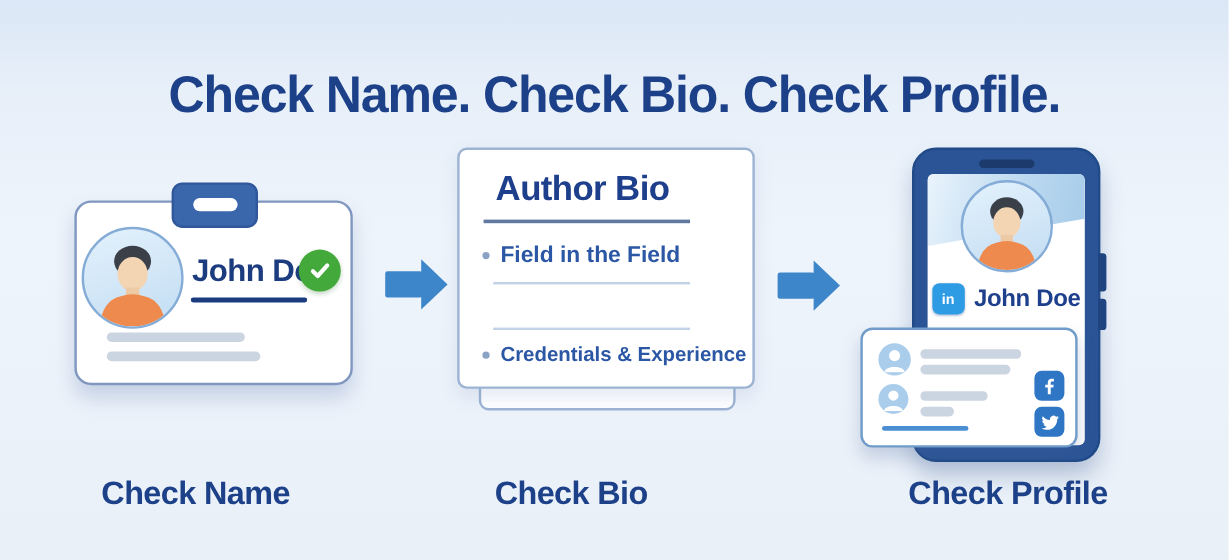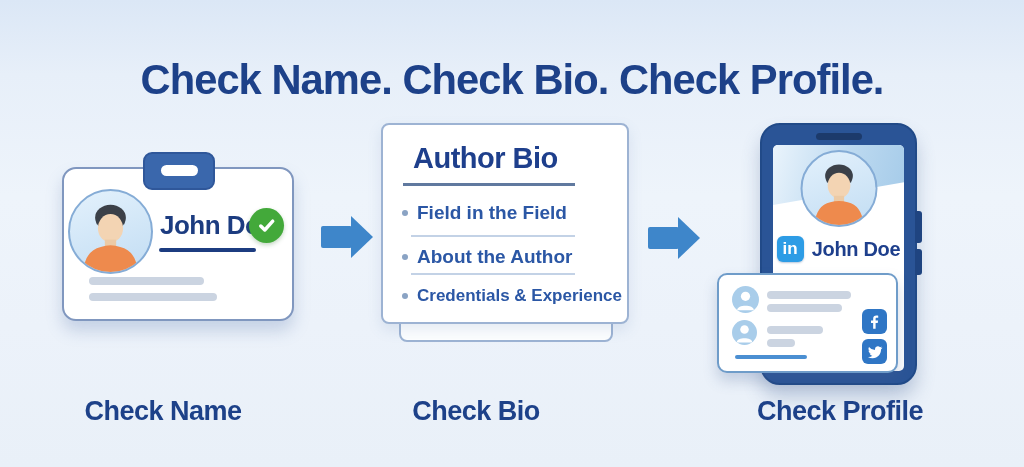--- a/index.html
+++ b/index.html
@@ -88,21 +88,21 @@
   }
   .phone-banner {
     position:absolute; top:0; left:0; right:0; height:60px;
     background:linear-gradient(105deg,#eaf4fc 0%,#bcd9f0 55%,#a5cbe9 100%);
     clip-path:polygon(0 0,100% 0,100% 62%,0 100%);
   }
   .phone-avatar { position:absolute; left:50%; transform:translateX(-50%); top:5px; width:77px; height:77px; }
   .phone-row { position:absolute; top:91px; left:0; right:0; display:flex; align-items:center; justify-content:center; gap:8px; }
   .li-badge {
     width:27px; height:26px; border-radius:6px; background:#2d9ce5;
-    color:#fff; font-weight:bold; font-size:17px;
+    color:#fff; font-weight:bold; font-size:12px;
     display:flex; align-items:center; justify-content:center;
     box-shadow:0 1px 2px rgba(40,90,150,.35);
   }
   .phone-name { font-size:20px; font-weight:bold; color:#1e3f8c; letter-spacing:-.3px; }
 
   
   .social-card {
     position:absolute; left:717px; top:273px; width:181px; height:100px;
     background:#fff; border:2px solid #6f9cc9; border-radius:10px;
     box-shadow:0 8px 14px rgba(70,100,150,.25);
@@ -162,24 +162,20 @@
 
   <div class="doc-back"></div>
   <div class="doc-front">
     <div class="doc-title">Author Bio</div>
     <div class="doc-title-rule"></div>
     <div class="doc-item doc-item1">
       <span class="doc-bullet"></span>
       <span class="doc-item-text">Field in the Field</span>
     </div>
     <div class="doc-div doc-div1"></div>
-    <div class="doc-item doc-item2">
-      <span class="doc-bullet"></span>
-      <span class="doc-item-text">About the Author</span>
-    </div>
     <div class="doc-div doc-div2"></div>
     <div class="doc-item doc-item3">
       <span class="doc-bullet"></span>
       <span class="doc-item-text">Credentials &amp; Experience</span>
     </div>
   </div>
 
   <div class="arrow arrow2">
     <div class="arrow-body"></div>
     <div class="arrow-head"></div>

